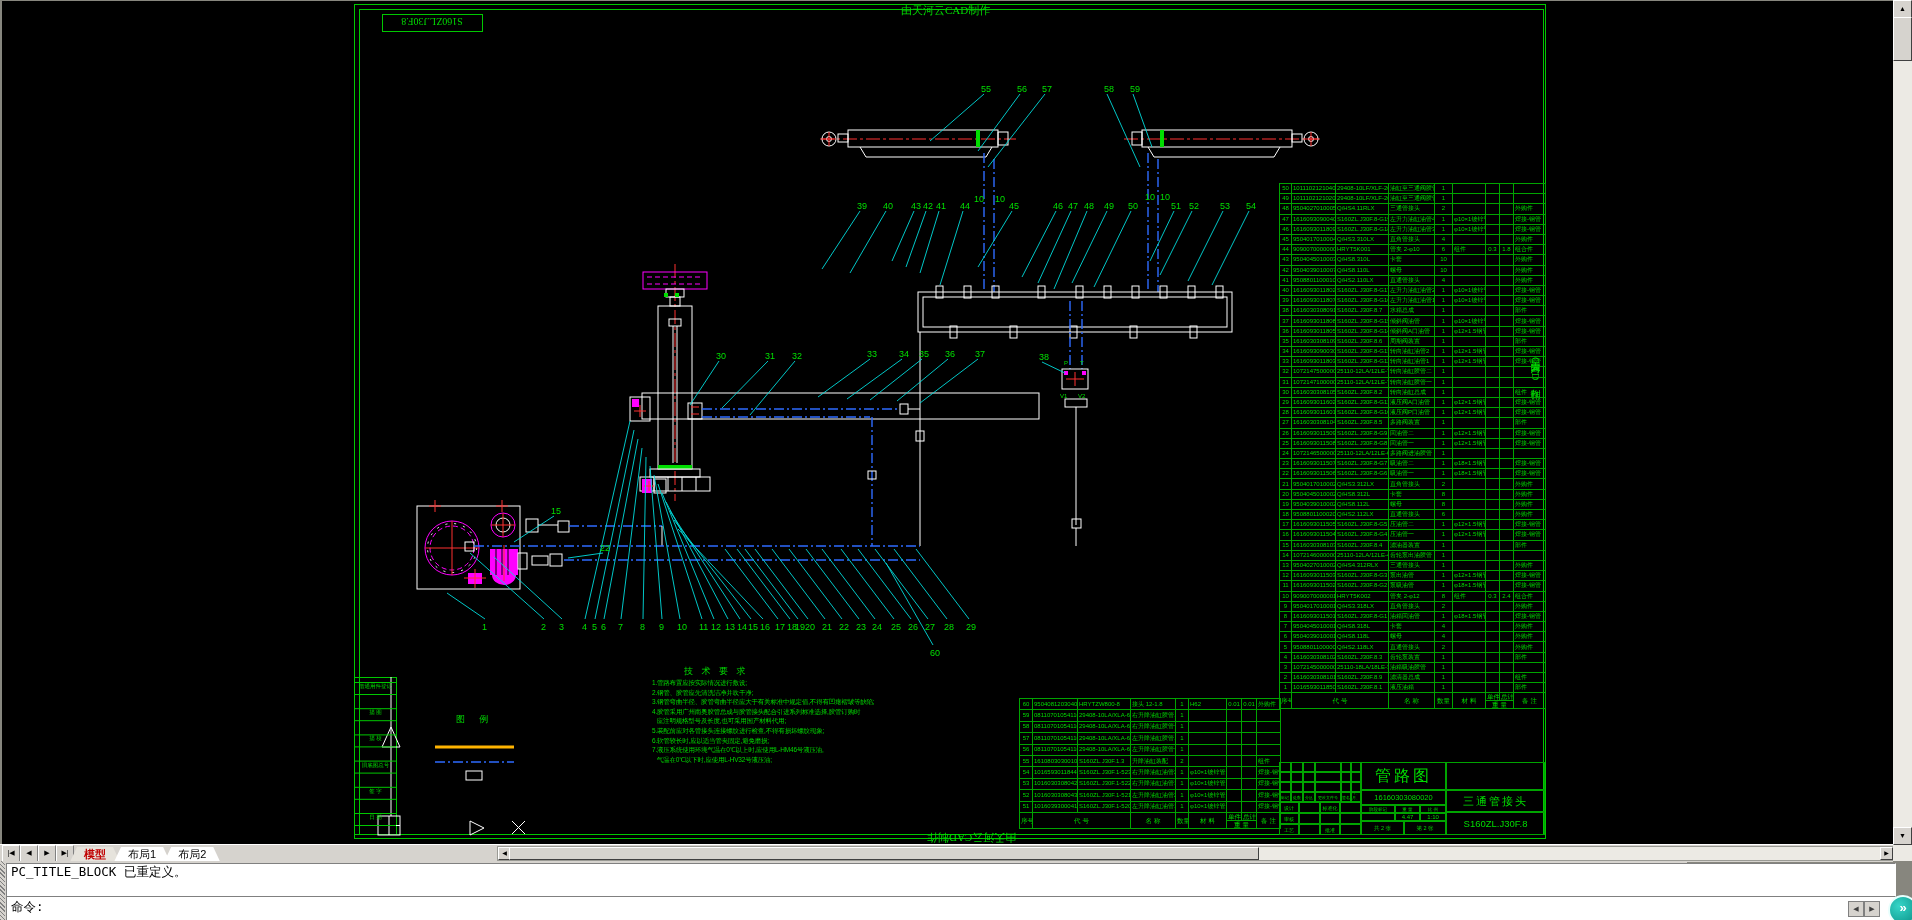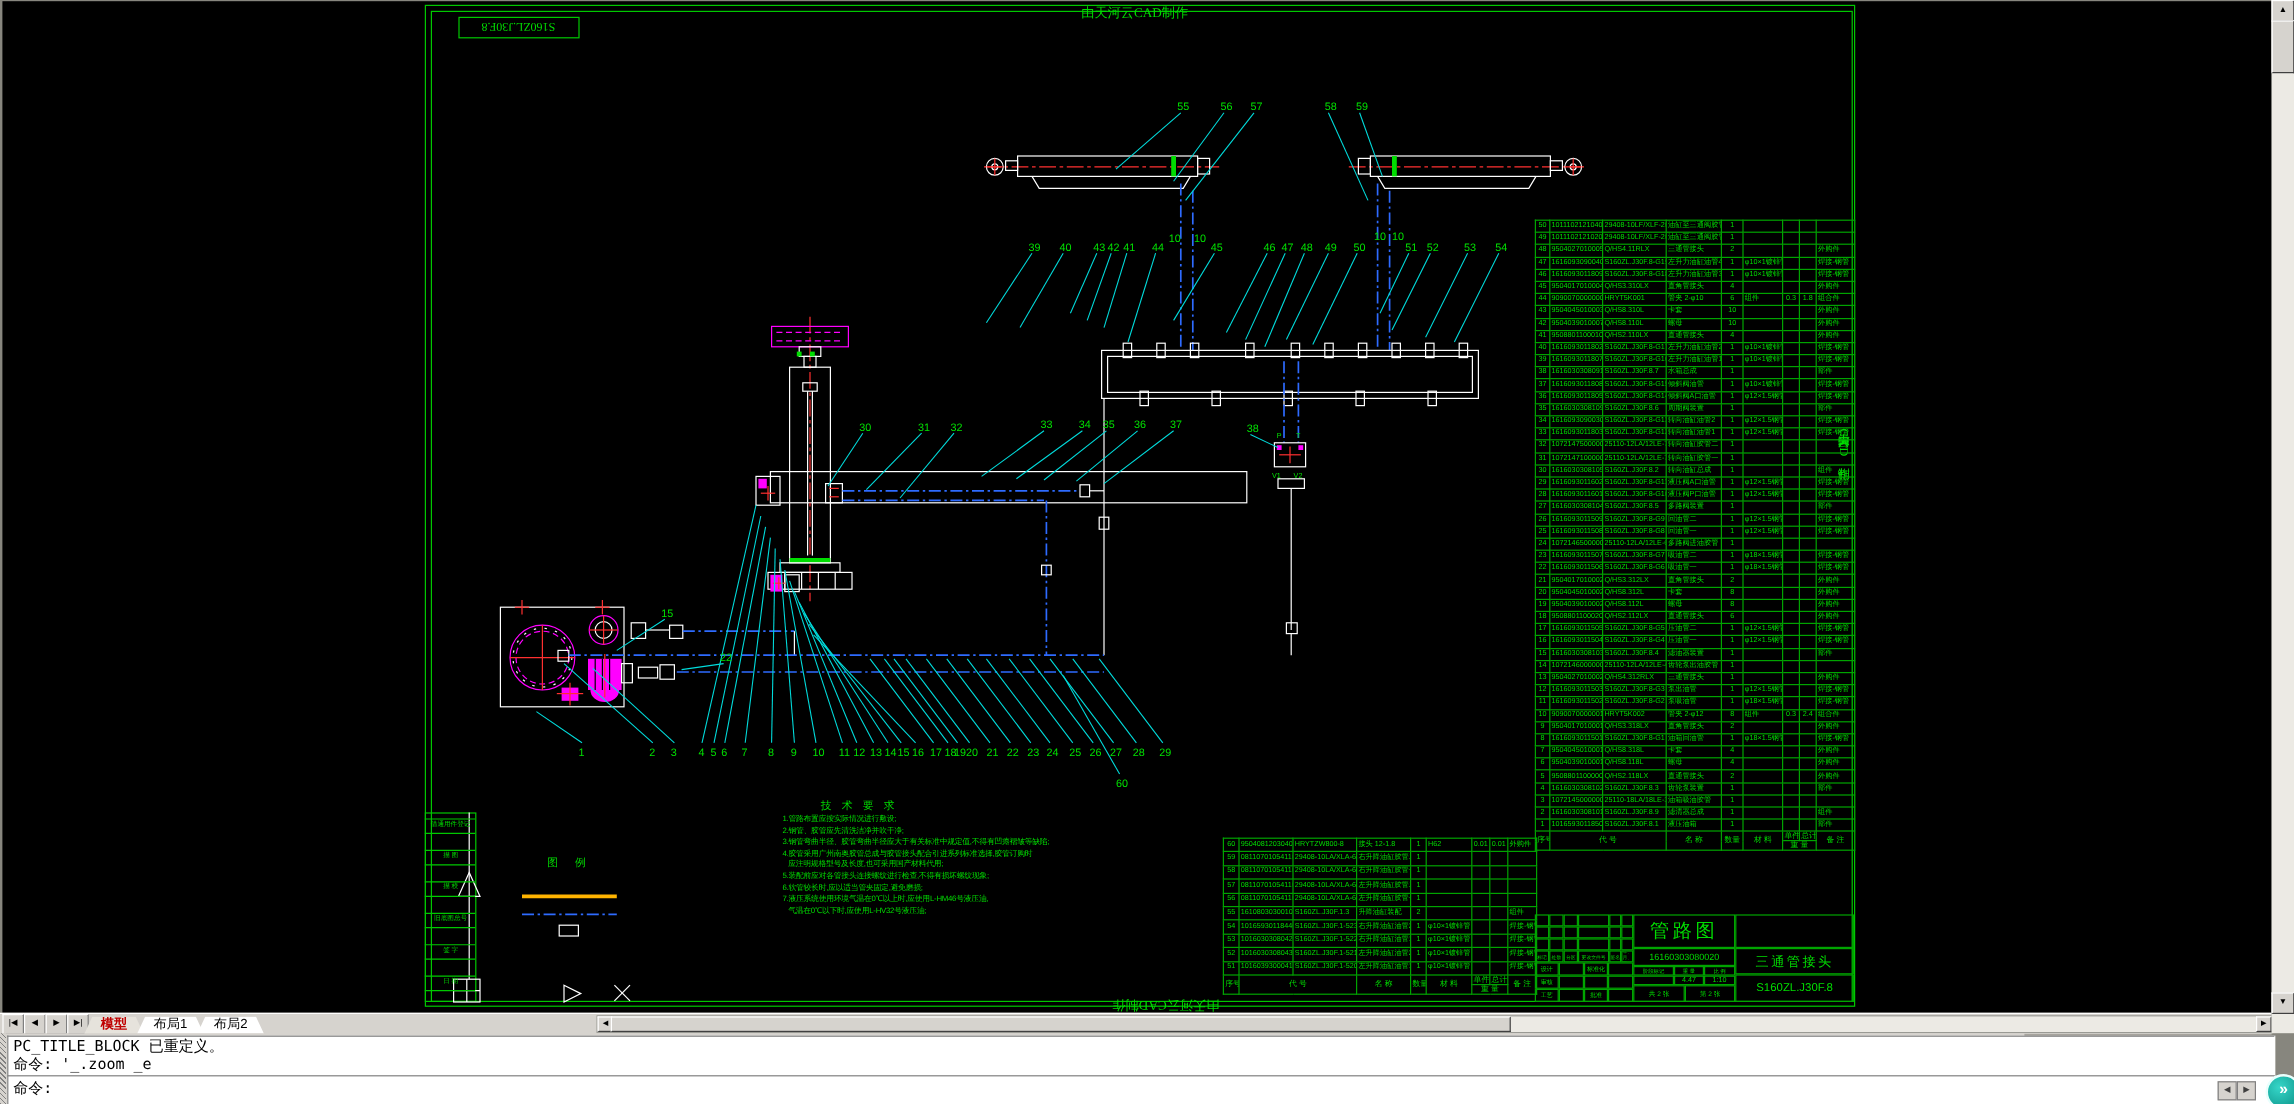--- a/index.html
+++ b/index.html
@@ -1233,20 +1233,19 @@
   <div id="vscroll">
     <div class="vbtn" style="top:0;">▲</div>
     <div id="vthumb"></div>
     <div class="vbtn" style="top:827px;">▼</div>
   </div>
 
   <div id="cmdwin">
     <div id="cmdgrip"></div>
     <div id="cmdhist">
       <div>PC_TITLE_BLOCK 已重定义。</div>
-      <div>命令: '_.zoom _e</div>
     </div>
     <div id="cmdline">命令:</div>
     <div class="cmdarr" style="left:1848px;">◀</div>
     <div class="cmdarr" style="left:1864px;">▶</div>
   </div>
   <div id="assist">»</div>
 </div>
 
 </body></html>

